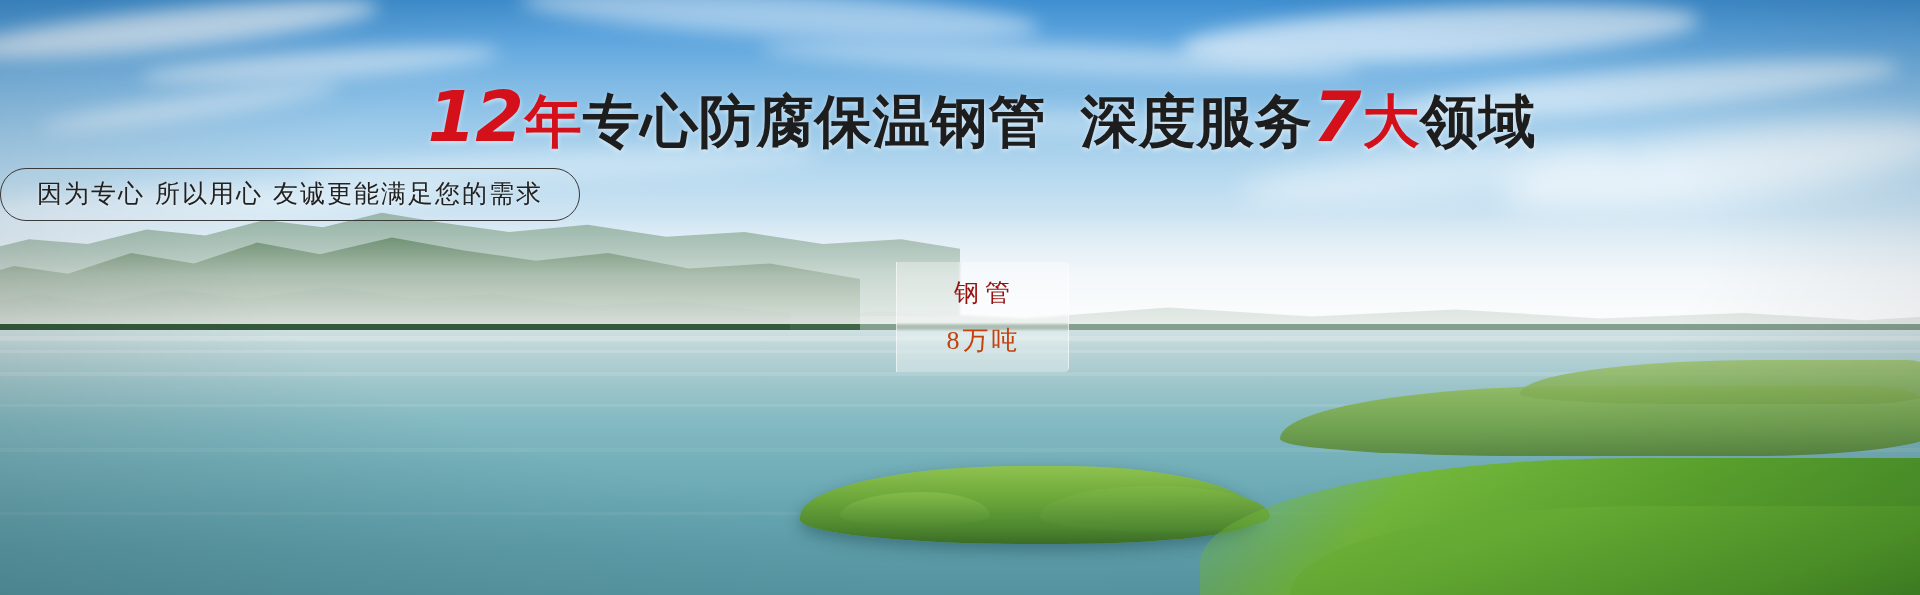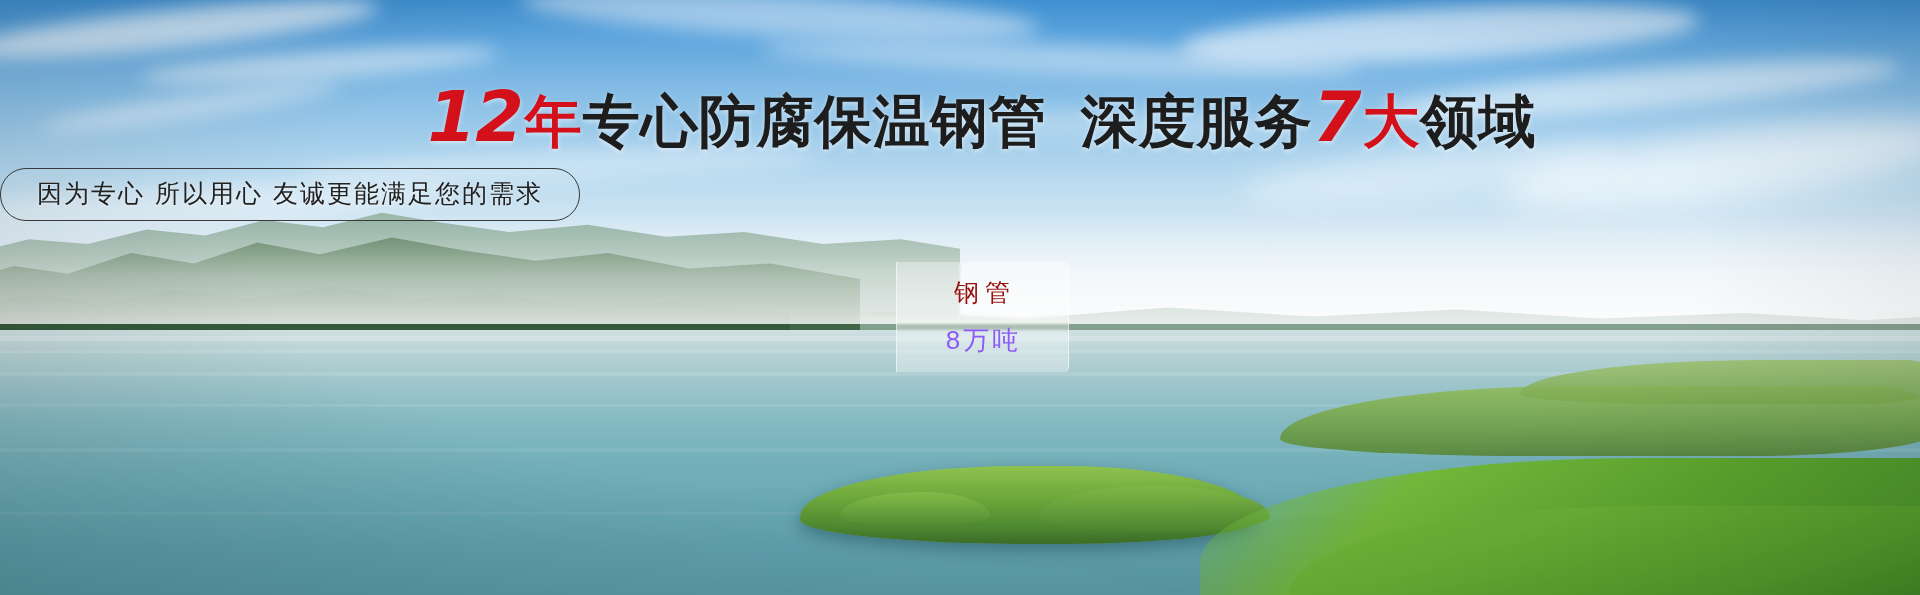--- a/index.html
+++ b/index.html
@@ -222,25 +222,25 @@
   .stat:last-child{border-right:1px solid rgba(255,255,255,.55);border-radius:0 5px 5px 0;}
   .stat-label{
     font-family:Liberation Serif, serif;
     font-size:25px;
     letter-spacing:6px;
     text-indent:6px;
     color:#97110f;
     margin-bottom:14px;
   }
   .stat-value{
-    font-family:Liberation Sans, sans-serif;
+    font-family:Liberation Serif, serif;
     font-size:26px;
     letter-spacing:3px;
     text-indent:3px;
-    color:#8b5cf6;
+    color:#c2410c;
   }
   .stat-value sup{font-size:16px;letter-spacing:0;}
 </style>
 </head>
 <body>
 
 <div class="banner">
 
   <div class="bg">
     <div class="sky"></div>

